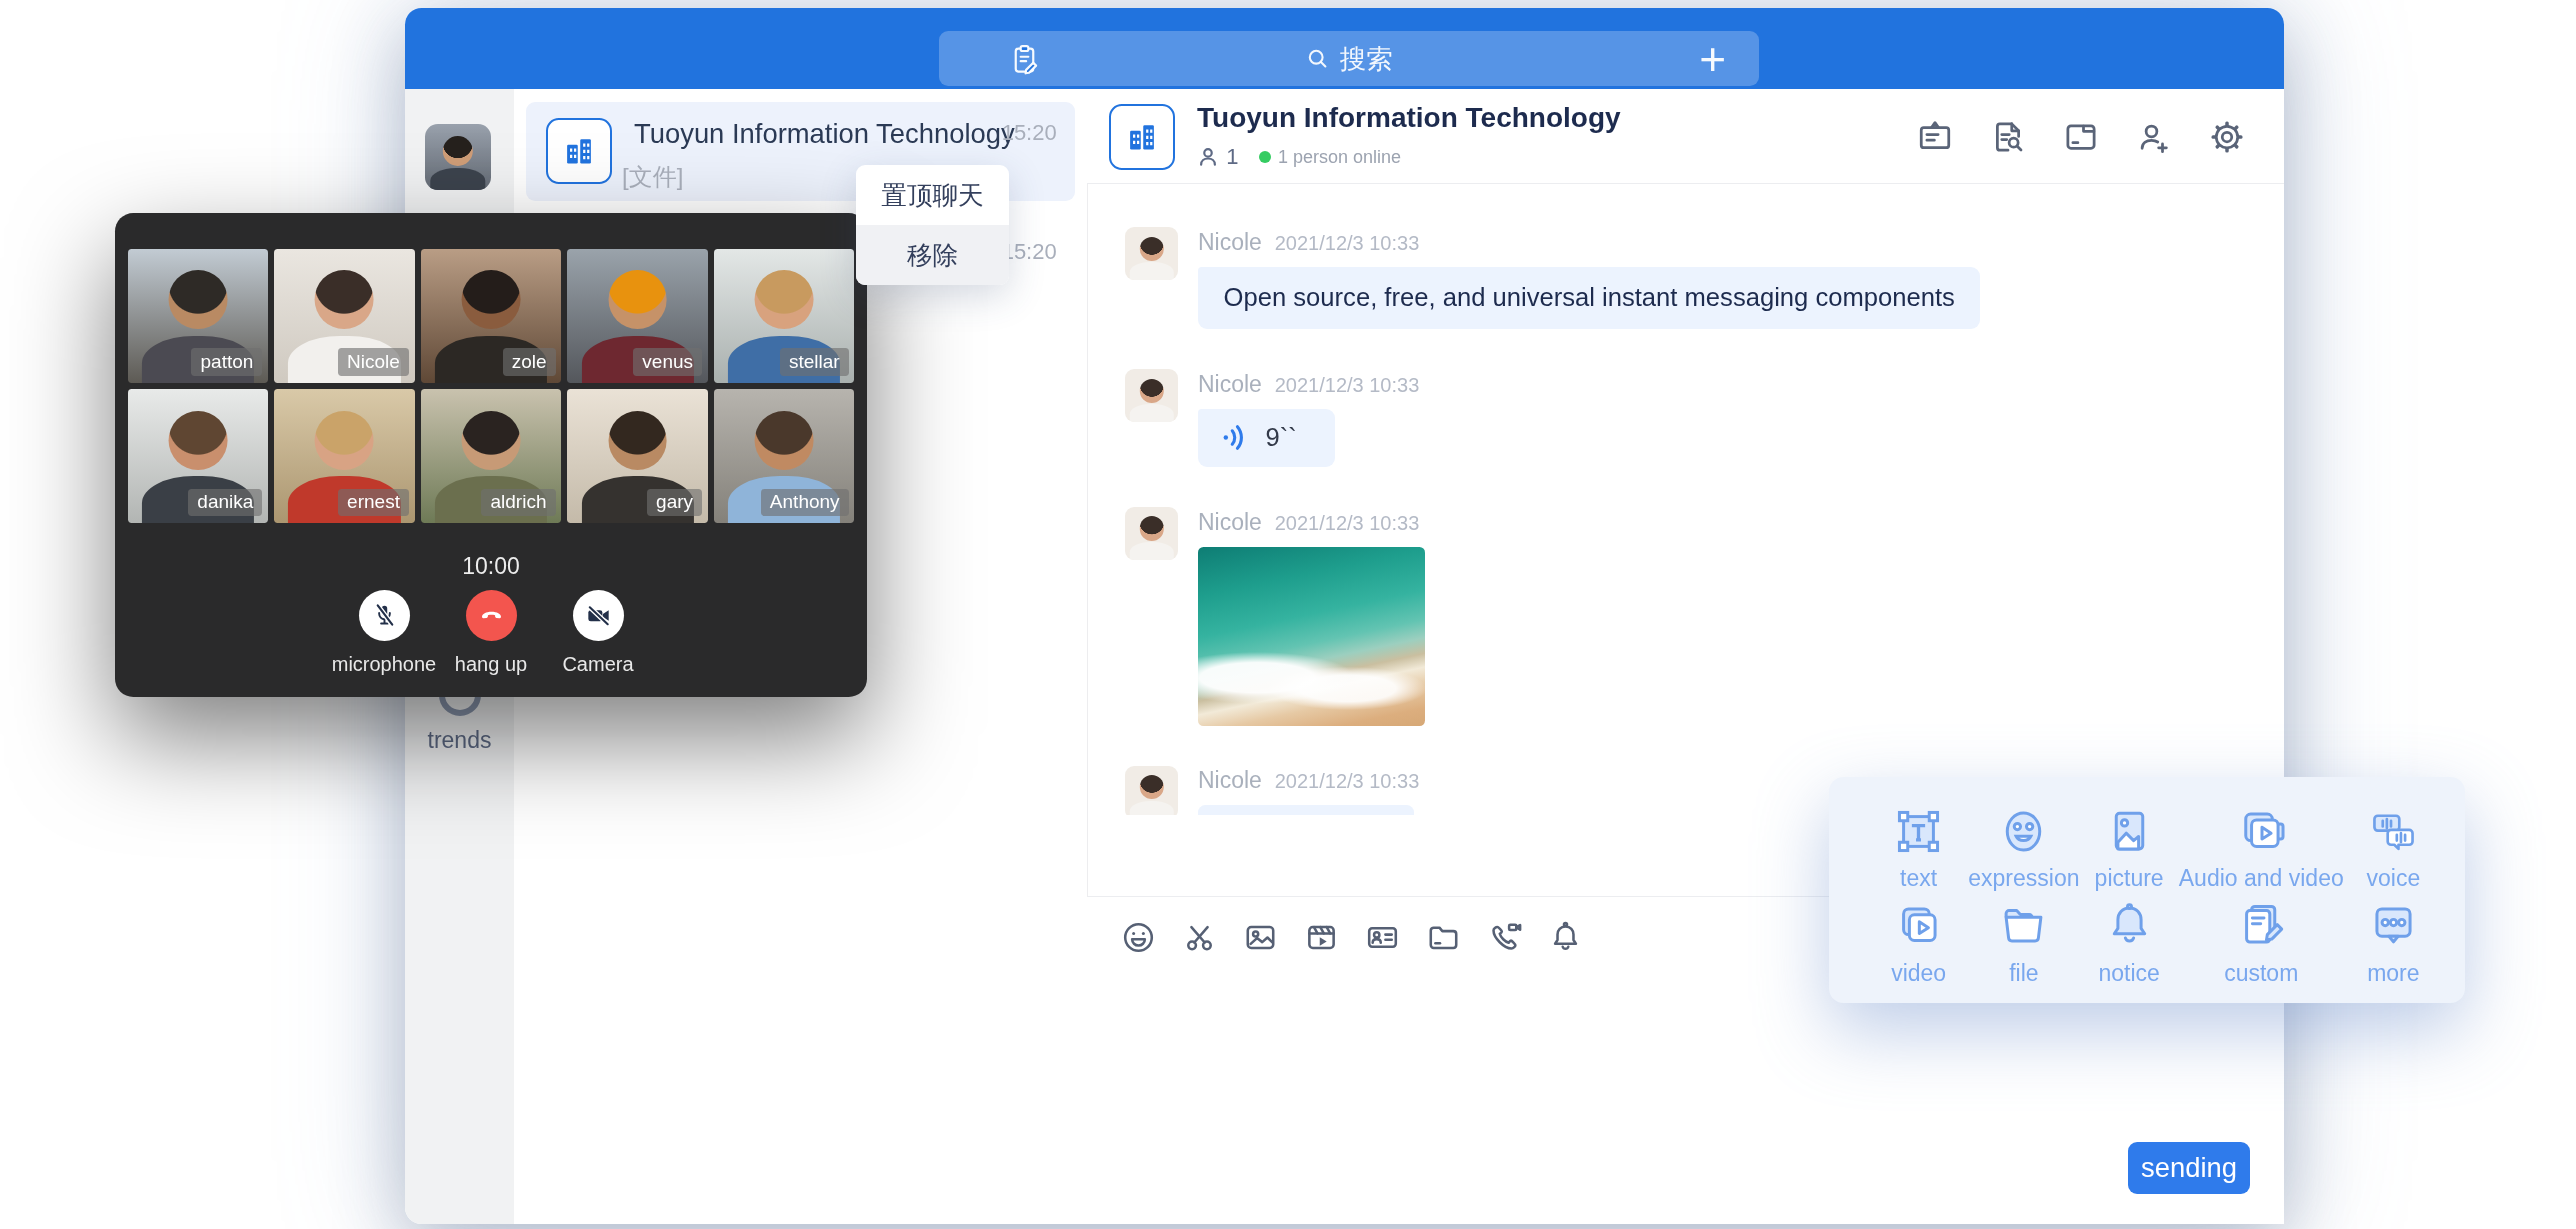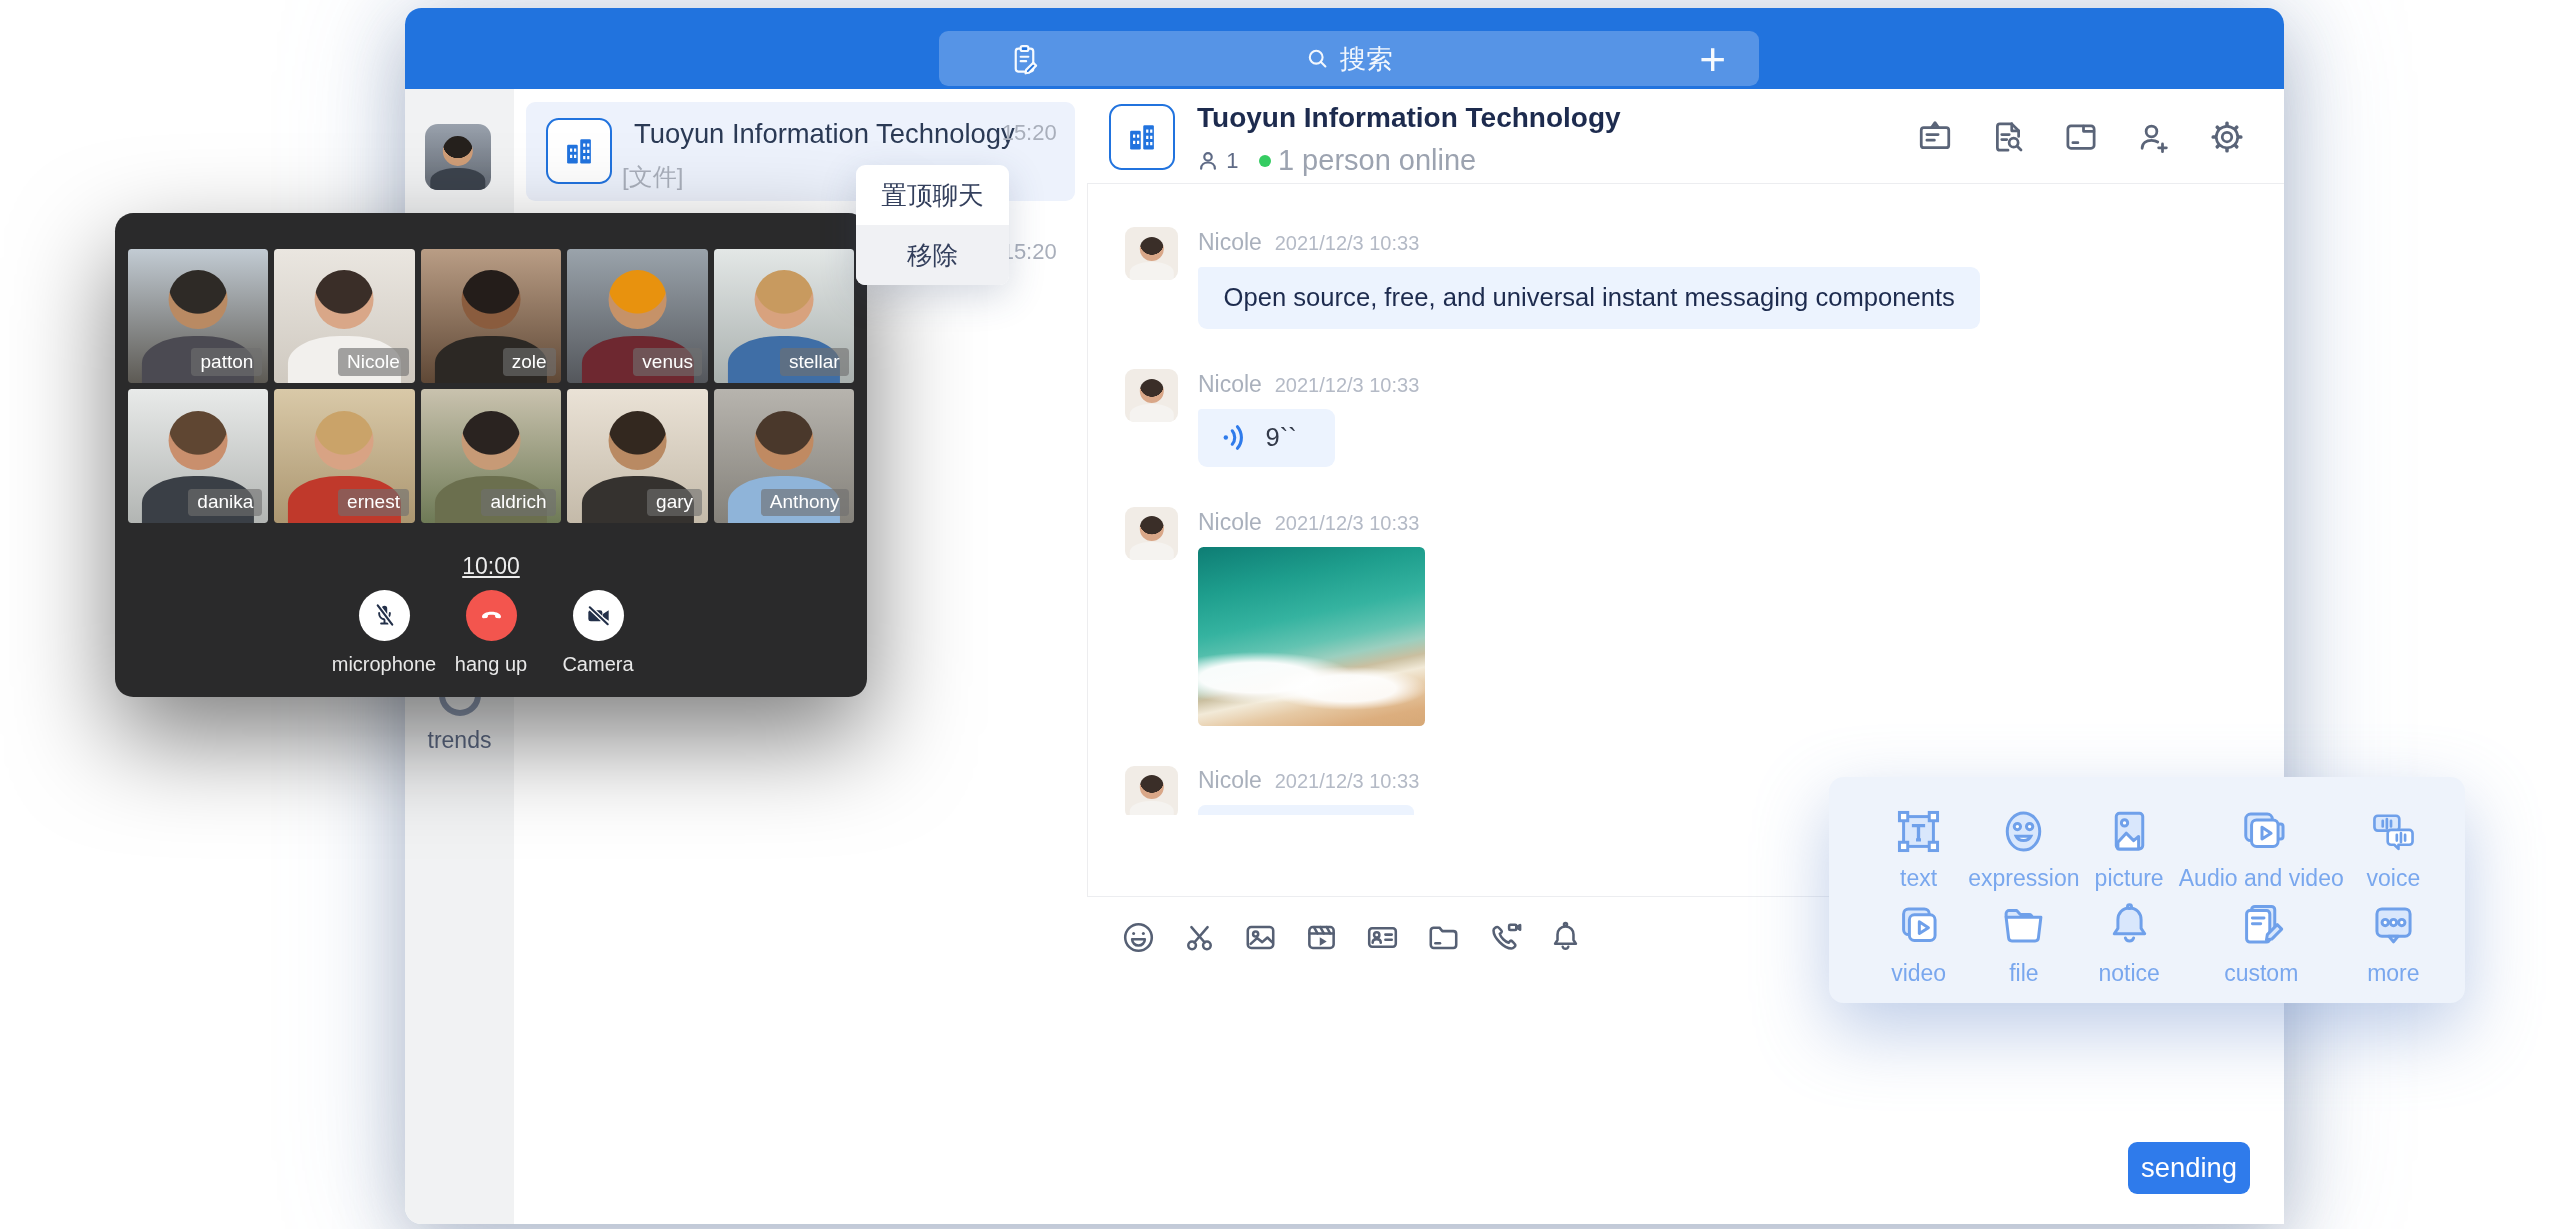--- a/index.html
+++ b/index.html
@@ -40,21 +40,21 @@
 
   
   .chatmain{position:absolute;left:682px;top:81px;right:0;bottom:0;}
   .chead{position:absolute;left:0;right:0;top:0;height:95px;border-bottom:0.9px solid #ECEDF0;background:#fff;}
   .gavatar{position:absolute;left:22px;top:14.6px;width:66px;height:66px;border-radius:12.8px;border:2.7px solid #2173DE;background:#fff;
     display:flex;align-items:center;justify-content:center;}
   .gtitle{position:absolute;left:110px;top:12.8px;font-size:28px;font-weight:700;color:#1D2B4E;white-space:nowrap;}
   .gsub{position:absolute;left:110px;top:55px;display:flex;align-items:center;gap:7.3px;}
   .gcount{font-size:22px;color:#5E6A85;}
   .gdot{width:12px;height:12px;border-radius:50%;background:#35CC62;margin-left:12.8px;}
-  .gonline{font-size:29px;color:#9CA3B0;}
+  .gonline{font-size:18px;color:#9CA3B0;}
   .hicons{position:absolute;right:37px;top:27.4px;display:flex;gap:33px;color:#5A6478;}
   .hicons .ib{width:40px;height:40px;cursor:pointer;}
 
   .msgs{position:absolute;left:0;right:0;top:96px;bottom:409px;padding:42px 0 0 38px;overflow:hidden;}
   .mrow{display:flex;gap:20px;margin-bottom:40px;}
   .mavatar{width:53px;height:53px;border-radius:9.1px;overflow:hidden;flex:0 0 auto;cursor:pointer;background:#f1ece6;}
   .u2{--hair:#3a2e28;--skin:#d9a788;--shirt:#f5f3f0;}
   .mhead{display:flex;align-items:baseline;gap:12.8px;margin-top:1.8px;}
   .mname{font-size:23px;color:#A9B0BC;}
   .mtime{font-size:20px;color:#B4BAC6;}
@@ -98,21 +98,21 @@
   .t1{--bg1:#c2cbd3;--bg2:#5d5a54;--hair:#2e2a26;--skin:#b98a63;--shirt:#4b4a52;}
   .t2{--bg1:#eae6e0;--bg2:#cfc9c0;--hair:#3a2e28;--skin:#d9a788;--shirt:#f2f0ed;}
   .t3{--bg1:#b99d85;--bg2:#5f4836;--hair:#241d1a;--skin:#8a5c3e;--shirt:#2c2824;}
   .t4{--bg1:#9aa3ab;--bg2:#54575c;--hair:#e8920e;--skin:#c69268;--shirt:#6e2830;}
   .t5{--bg1:#e3e7e6;--bg2:#a9b0ae;--hair:#c89a5f;--skin:#d8a27e;--shirt:#3f6ea6;}
   .t6{--bg1:#e8eae9;--bg2:#b2b5b3;--hair:#5f4632;--skin:#c98f6d;--shirt:#3a3f46;}
   .t7{--bg1:#d9c9a8;--bg2:#ab9670;--hair:#caa369;--skin:#d8a384;--shirt:#c0392b;}
   .t8{--bg1:#c9c2ae;--bg2:#6e7a56;--hair:#2a2320;--skin:#c79a76;--shirt:#6b6f4e;}
   .t9{--bg1:#b7b4ae;--bg2:#84817a;--hair:#4a382b;--skin:#c08a62;--shirt:#8fb4d9;}
   .t10{--bg1:#eae2d6;--bg2:#c4baa9;--hair:#33281f;--skin:#b98a63;--shirt:#35322f;}
-  .vtimer{position:absolute;left:0;right:0;top:340px;text-align:center;font-size:23px;color:#EDEDED;text-decoration:underline;}
+  .vtimer{position:absolute;left:0;right:0;top:340px;text-align:center;font-size:23px;color:#EDEDED;}
   .vctrls{position:absolute;left:0;right:0;top:377px;display:flex;justify-content:center;}
   .ctrl{width:107px;display:flex;flex-direction:column;align-items:center;cursor:pointer;}
   .cbtn{width:51px;height:51px;border-radius:50%;background:#fff;display:flex;align-items:center;justify-content:center;}
   .cbtn.red{background:#F3554E;}
   .clabel{margin-top:12px;font-size:20px;color:#E8E8E8;}
 
   
   .popup{position:absolute;left:1829px;top:777px;width:636px;height:226px;border-radius:14.6px;background:#EEF3FB;z-index:20;
     box-shadow:0 27.4px 73px rgba(110,145,205,.45);display:grid;grid-template-columns:40px repeat(5,1fr) 22px;
     grid-template-rows:24px 1fr 1fr 12.8px;}

